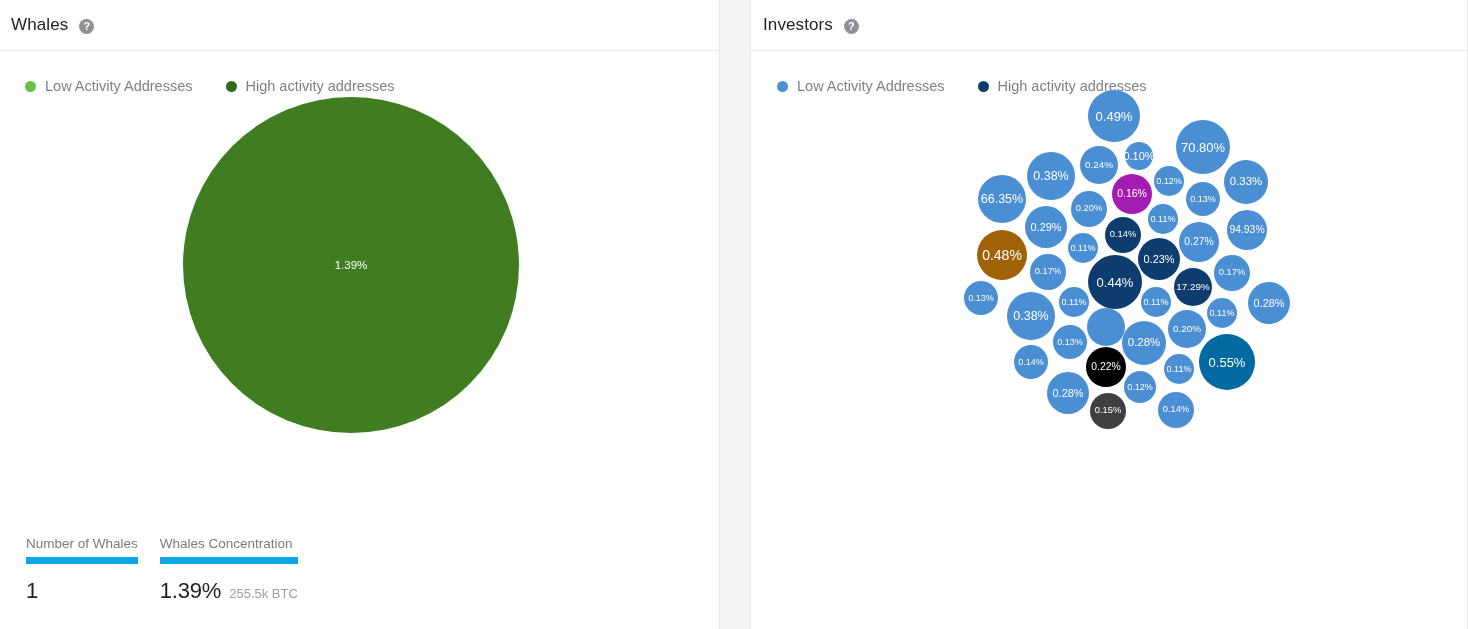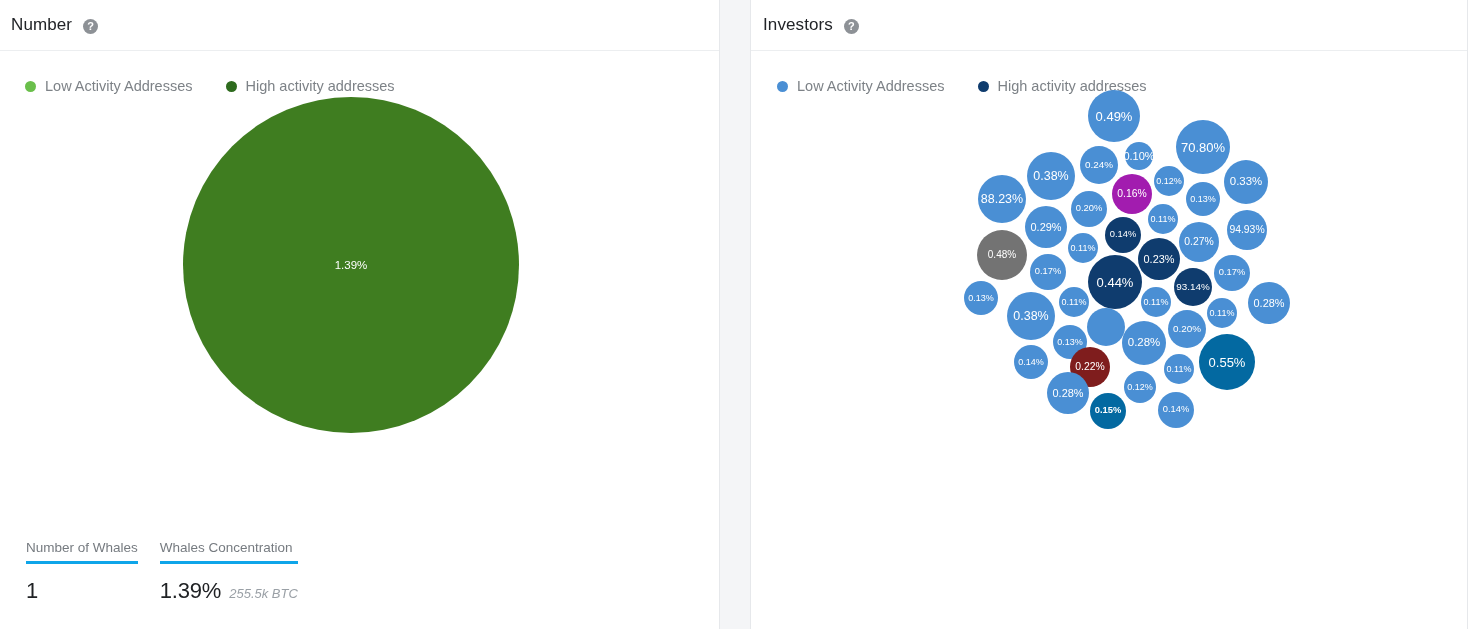--- a/index.html
+++ b/index.html
@@ -125,47 +125,46 @@
     display: flex;
     gap: 0;
   }
   .stats-left  { left: 27px; }
   .stat-block { margin-right: 22px; }
   .stat-label {
     font-size: 13.5px;
     color: #767b80;
     padding-bottom: 6px;
     display: block;
-    border-bottom: 3px solid #0ea5e9;
+    border-bottom: 7px solid #0ea5e9;
   }
   .stat-value-row {
     margin-top: 14px;
     display: flex;
     align-items: baseline;
   }
   .stat-value {
     font-size: 22px;
     color: #202225;
     letter-spacing: -.2px;
   }
   .stat-sub {
     font-size: 13px;
     color: #9aa0a6;
     margin-left: 8px;
-    font-style: italic;
   }
 </style>
 </head>
 <body>
 
 <div class="board">
 
   <section class="panel panel-left">
     <div class="panel-header">
-      <span class="panel-title">Number</span>
+      <span class="panel-title">Whales</span>
       <span class="help-icon">?</span>
     </div>
 
     <div class="legend">
       <div class="legend-item">
         <span class="legend-dot" style="background:#6abf4b"></span>
         <span class="legend-label">Low Activity Addresses</span>
       </div>
       <div class="legend-item">
         <span class="legend-dot" style="background:#2e6b1e"></span>
@@ -232,21 +231,21 @@
           <div class="bubble" style="height: 48px; width: 48px; left: 276px; top: 58px; background: rgb(74, 143, 212); font-size: 12.48px;">
             <span>0.38%</span>
           </div>
           <div class="bubble" style="height: 30px; width: 30px; left: 403px; top: 72px; background: rgb(74, 143, 212); font-size: 9px;">
             <span>0.12%</span>
           </div>
           <div class="bubble" style="height: 44px; width: 44px; left: 473px; top: 66px; background: rgb(74, 143, 212); font-size: 11.44px;">
             <span>0.33%</span>
           </div>
           <div class="bubble" style="height: 48px; width: 48px; left: 227px; top: 81px; background: rgb(74, 143, 212); font-size: 12.48px;">
-            <span>88.23%</span>
+            <span>66.35%</span>
           </div>
           <div class="bubble" style="height: 40px; width: 40px; left: 361px; top: 80px; background: #a21caf; font-size: 10.4px;">
             <span>0.16%</span>
           </div>
           <div class="bubble" style="height: 34px; width: 34px; left: 435px; top: 88px; background: rgb(74, 143, 212); font-size: 9px;">
             <span>0.13%</span>
           </div>
           <div class="bubble" style="height: 36px; width: 36px; left: 320px; top: 97px; background: rgb(74, 143, 212); font-size: 9.36px;">
             <span>0.20%</span>
           </div>
@@ -261,40 +260,40 @@
           </div>
           <div class="bubble" style="height: 36px; width: 36px; left: 354px; top: 123px; background: rgb(15, 60, 110); font-size: 9.36px;">
             <span>0.14%</span>
           </div>
           <div class="bubble" style="height: 30px; width: 30px; left: 317px; top: 139px; background: rgb(74, 143, 212); font-size: 9px;">
             <span>0.11%</span>
           </div>
           <div class="bubble" style="height: 40px; width: 40px; left: 428px; top: 128px; background: rgb(74, 143, 212); font-size: 10.4px;">
             <span>0.27%</span>
           </div>
-          <div class="bubble" style="height: 50px; width: 50px; left: 226px; top: 136px; background: #737373; font-size: 10px;">
+          <div class="bubble" style="height: 50px; width: 50px; left: 226px; top: 136px; background: #a16207; font-size: 14px;">
             <span>0.48%</span>
           </div>
           <div class="bubble" style="height: 42px; width: 42px; left: 387px; top: 144px; background: rgb(15, 60, 110); font-size: 10.92px;">
             <span>0.23%</span>
           </div>
           <div class="bubble" style="height: 36px; width: 36px; left: 279px; top: 160px; background: rgb(74, 143, 212); font-size: 9.36px;">
             <span>0.17%</span>
           </div>
           <div class="bubble" style="height: 36px; width: 36px; left: 463px; top: 161px; background: rgb(74, 143, 212); font-size: 9.36px;">
             <span>0.17%</span>
           </div>
           <div class="bubble" style="height: 54px; width: 54px; left: 337px; top: 161px; background: rgb(15, 60, 110); font-size: 13px;">
             <span>0.44%</span>
           </div>
           <div class="bubble" style="height: 34px; width: 34px; left: 213px; top: 187px; background: rgb(74, 143, 212); font-size: 9px;">
             <span>0.13%</span>
           </div>
           <div class="bubble" style="height: 38px; width: 38px; left: 423px; top: 174px; background: rgb(15, 60, 110); font-size: 9.88px;">
-            <span>93.14%</span>
+            <span>17.29%</span>
           </div>
           <div class="bubble" style="height: 30px; width: 30px; left: 308px; top: 193px; background: rgb(74, 143, 212); font-size: 9px;">
             <span>0.11%</span>
           </div>
           <div class="bubble" style="height: 30px; width: 30px; left: 390px; top: 193px; background: rgb(74, 143, 212); font-size: 9px;">
             <span>0.11%</span>
           </div>
           <div class="bubble" style="height: 42px; width: 42px; left: 497px; top: 188px; background: rgb(74, 143, 212); font-size: 10.92px;">
             <span>0.28%</span>
           </div>
@@ -313,33 +312,33 @@
           </div>
           <div class="bubble" style="height: 44px; width: 44px; left: 371px; top: 227px; background: rgb(74, 143, 212); font-size: 11.44px;">
             <span>0.28%</span>
           </div>
           <div class="bubble" style="height: 56px; width: 56px; left: 448px; top: 240px; background: #0369a1; font-size: 13px;">
             <span>0.55%</span>
           </div>
           <div class="bubble" style="height: 34px; width: 34px; left: 263px; top: 251px; background: rgb(74, 143, 212); font-size: 9px;">
             <span>0.14%</span>
           </div>
-          <div class="bubble" style="height: 40px; width: 40px; left: 319px; top: 253px; background: #7f1d1d; font-size: 10.4px;">
+          <div class="bubble" style="height: 40px; width: 40px; left: 335px; top: 253px; background: #000000; font-size: 10.4px;">
             <span>0.22%</span>
           </div>
           <div class="bubble" style="height: 30px; width: 30px; left: 413px; top: 260px; background: rgb(74, 143, 212); font-size: 9px;">
             <span>0.11%</span>
           </div>
           <div class="bubble" style="height: 42px; width: 42px; left: 296px; top: 278px; background: rgb(74, 143, 212); font-size: 10.92px;">
             <span>0.28%</span>
           </div>
           <div class="bubble" style="height: 32px; width: 32px; left: 373px; top: 277px; background: rgb(74, 143, 212); font-size: 9px;">
             <span>0.12%</span>
           </div>
-          <div class="bubble" style="height: 36px; width: 36px; left: 339px; top: 299px; background: #0369a1; font-size: 9.36px; font-weight: bold;">
+          <div class="bubble" style="height: 36px; width: 36px; left: 339px; top: 299px; background: #404040; font-size: 9.36px;">
             <span>0.15%</span>
           </div>
           <div class="bubble" style="height: 36px; width: 36px; left: 407px; top: 298px; background: rgb(74, 143, 212); font-size: 9.36px;">
             <span>0.14%</span>
           </div>
         </div>
     </div>
 
   </section>
 </div>

